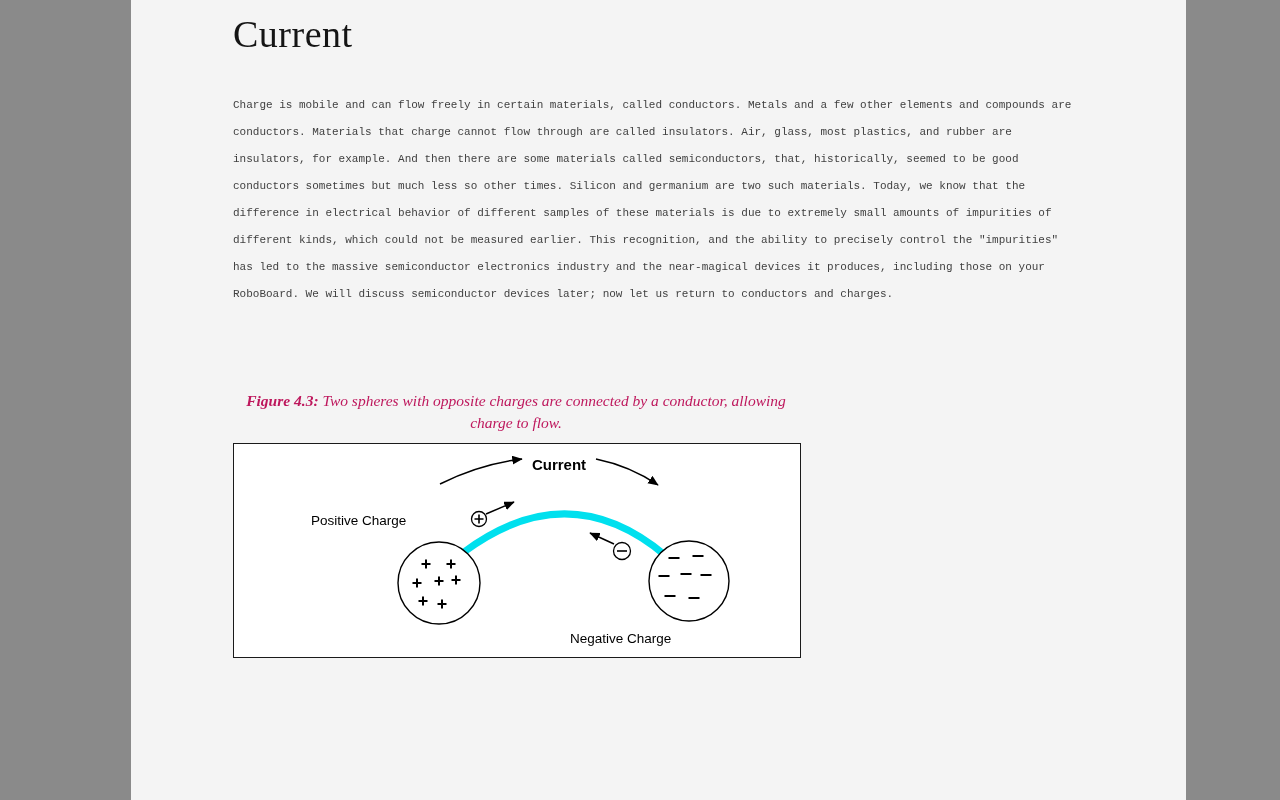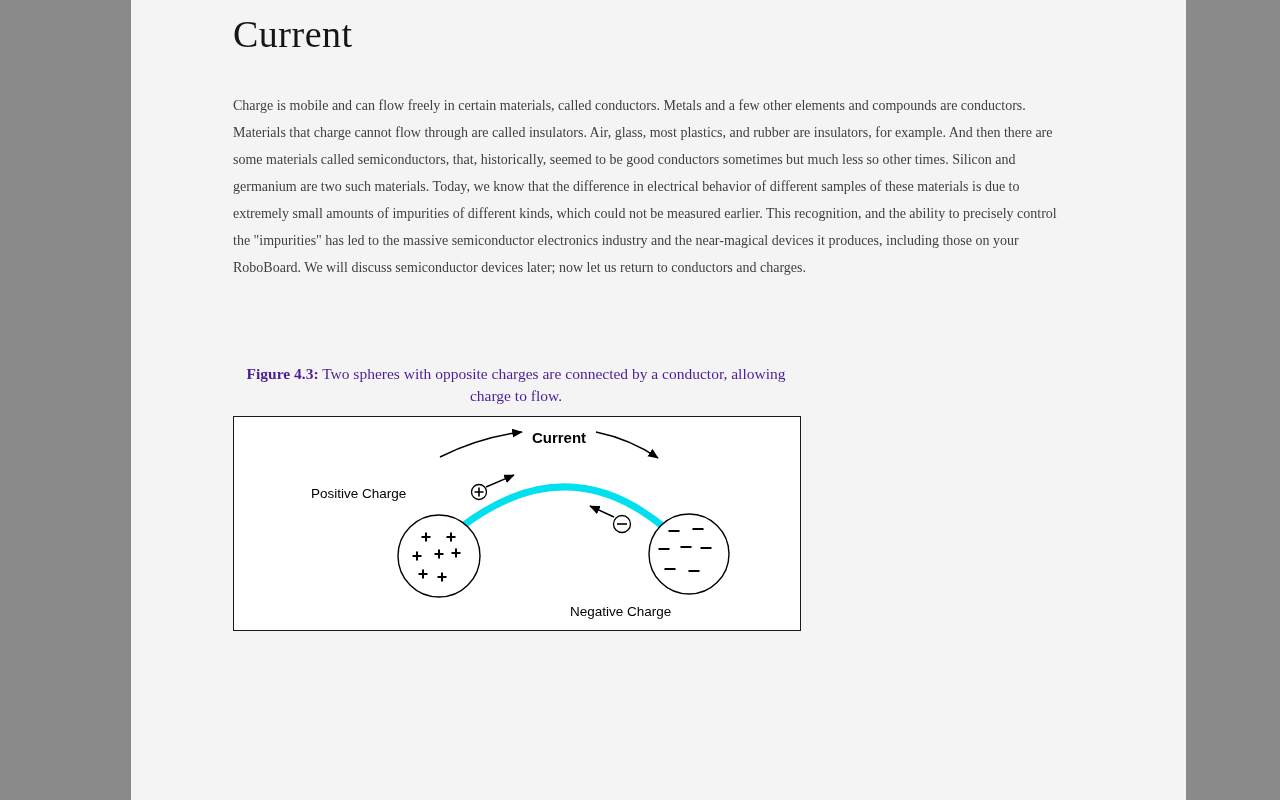--- a/index.html
+++ b/index.html
@@ -18,39 +18,41 @@
     padding:0 110px 16px 102px;
   }
   h1.doc-title {
     font-size:38px;
     font-weight:normal;
     color:#151515;
     margin:12px 0 36px 0;
     letter-spacing:0.5px;
   }
   p.body-text {
-    font-size:14px;
+    font-size:11px;
     line-height:27px;
     color:#3f3f3f;
     margin:8px 0 27px 0;
     max-width:843px;
+    font-family:Liberation Mono, monospace;
   }
   a.fig-link {
     color:#3a66a8;
     text-decoration:none;
     cursor:pointer;
   }
   .figure-block { margin-top:82px; width:566px; }
   .figure-caption {
     width:566px;
     text-align:center;
     font-size:15.5px;
     line-height:22px;
-    color:#4c1d95;
+    color:#be185d;
     margin:0 0 9px 0;
+    font-style:italic;
   }
   .figure-caption b { font-weight:bold; }
   .figure-frame {
     width:566px; height:213px;
     border:1px solid #1a1a1a;
     background:#ffffff;
     box-sizing:content-box;
   }
   .figure-frame svg { display:block; }
   .fig-label-bold {

